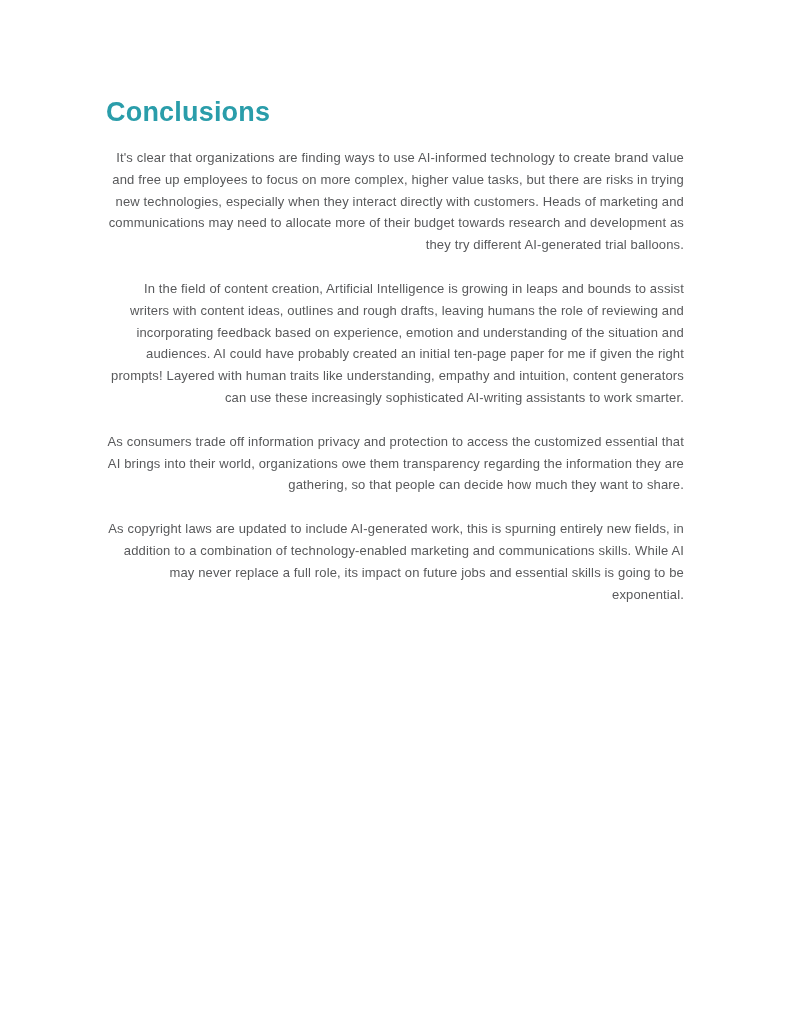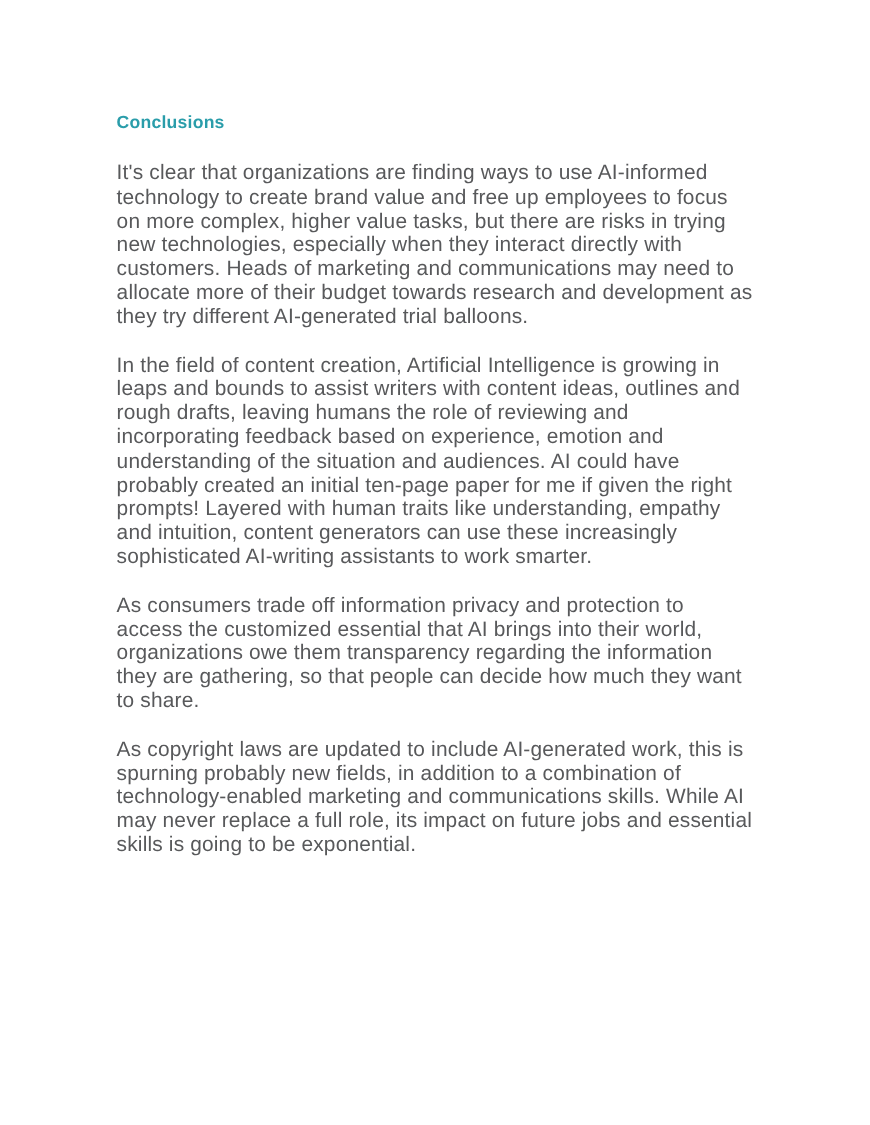--- a/index.html
+++ b/index.html
@@ -15,42 +15,42 @@
   }
   .page {
     box-sizing: border-box;
     width: 791px;
     height: 1023px;
     background: #ffffff;
     padding: 97px 105px 0 106px;
   }
   .section-heading {
     margin: 0 0 20px 0;
-    font-size: 16px;
+    font-size: 27px;
     font-weight: 700;
     letter-spacing: 0.2px;
     line-height: 30px;
     color: #2a9daa;
   }
   .body-paragraph {
     margin: 0 0 22px 0;
     max-width: 578px;
-    font-size: 19px;
+    font-size: 13px;
     line-height: 21.8px;
     letter-spacing: 0.15px;
     color: #58595b;
-    text-align: left;
+    text-align: right;
   }
 </style>
 </head>
 <body>
 
 <div class="page">
   <h1 class="section-heading">Conclusions</h1>
 
   <p class="body-paragraph">It's clear that organizations are finding ways to use AI-informed technology to create brand value and free up employees to focus on more complex, higher value tasks, but there are risks in trying new technologies, especially when they interact directly with customers. Heads of marketing and communications may need to allocate more of their budget towards research and development as they try different AI-generated trial balloons.</p>
 
   <p class="body-paragraph">In the field of content creation, Artificial Intelligence is growing in leaps and bounds to assist writers with content ideas, outlines and rough drafts, leaving humans the role of reviewing and incorporating feedback based on experience, emotion and understanding of the situation and audiences. AI could have probably created an initial ten-page paper for me if given the right prompts! Layered with human traits like understanding, empathy and intuition, content generators can use these increasingly sophisticated AI-writing assistants to work smarter.</p>
 
   <p class="body-paragraph">As consumers trade off information privacy and protection to access the customized essential that AI brings into their world, organizations owe them transparency regarding the information they are gathering, so that people can decide how much they want to share.</p>
 
-  <p class="body-paragraph">As copyright laws are updated to include AI-generated work, this is spurning probably new fields, in addition to a combination of technology-enabled marketing and communications skills. While AI may never replace a full role, its impact on future jobs and essential skills is going to be exponential.</p>
+  <p class="body-paragraph">As copyright laws are updated to include AI-generated work, this is spurning entirely new fields, in addition to a combination of technology-enabled marketing and communications skills. While AI may never replace a full role, its impact on future jobs and essential skills is going to be exponential.</p>
 </div>
 
 </body></html>

